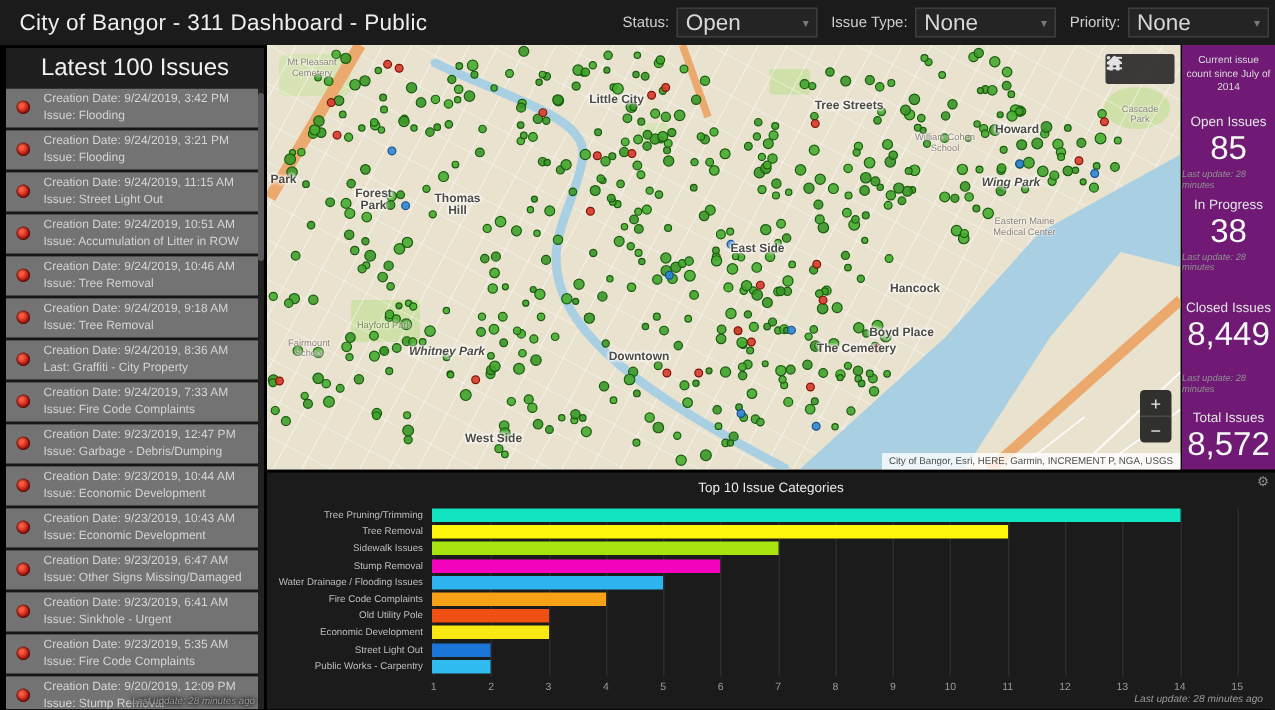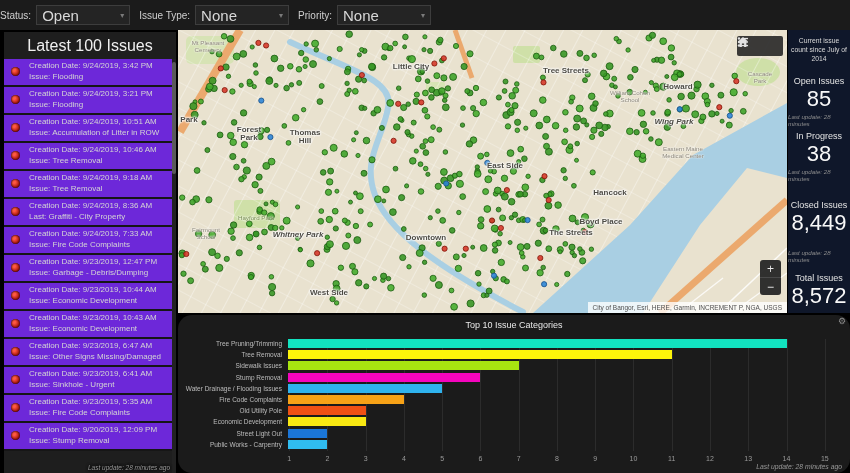--- a/index.html
+++ b/index.html
@@ -15,21 +15,21 @@
   .flabel{color:#cfcfcf;font-size:10px;}
   .fselect{width:82px;height:18px;background:#242424;border:1px solid #3d3d3d;display:flex;
     align-items:center;justify-content:space-between;padding:0 5px;cursor:pointer;}
   .fselect span:first-child{color:#d8d8d8;font-size:15px;}
   .fselect .chev{color:#7a7a7a;font-size:8px;}
 
   
   .list-panel{position:absolute;left:4px;top:32px;width:172px;height:441px;background:#1e1e1e;overflow:hidden;}
   .list-title{color:#f0f0f0;font-size:16px;text-align:center;padding-top:5px;height:21px;font-weight:400;}
   .list-items{position:absolute;left:0;top:27px;right:4px;bottom:0;overflow:hidden;}
-  .issue-item{position:relative;background:#6d28d9;border-bottom:2px solid #161616;
+  .issue-item{position:relative;background:#737373;border-bottom:2px solid #161616;
     padding:2px 0 2px 25px;height:22px;cursor:pointer;}
   .issue-item .dot{position:absolute;left:7px;top:8px;width:9px;height:9px;border-radius:50%;
     background:radial-gradient(circle at 35% 35%, #ff5942 15%, #b41b10 60%, #560b07 100%);
     box-shadow:0 0 2px #000 inset;}
   .issue-item .l1,.issue-item .l2{color:#d4d4d4;font-size:8px;line-height:10.5px;white-space:nowrap;overflow:hidden;}
   .list-scroll{position:absolute;right:0;top:27px;bottom:0;width:4px;background:#222;}
   .list-scroll .thumb{position:absolute;top:3px;left:0;width:4px;height:112px;background:#5a5a5a;border-radius:2px;cursor:grab;}
   .list-update{position:absolute;right:6px;bottom:2px;color:#9a9a9a;font-size:6.5px;font-style:italic;
     text-shadow:0 0 3px #000,0 0 3px #000;z-index:3;}
 
@@ -46,51 +46,52 @@
     border-radius:2px;display:flex;align-items:center;justify-content:space-evenly;z-index:4;}
   .map-btn{width:20px;height:18px;display:flex;align-items:center;justify-content:center;cursor:pointer;}
   .zoom-ctrl{position:absolute;right:6px;top:230px;width:21px;background:rgba(38,38,38,.95);
     border-radius:3px;overflow:hidden;z-index:4;}
   .zoom-btn{height:17px;color:#e8e8e8;font-size:12px;display:flex;align-items:center;justify-content:center;cursor:pointer;}
   .zoom-btn + .zoom-btn{border-top:1px solid #4a4a4a;}
   .attribution{position:absolute;right:0;bottom:0;height:11px;background:rgba(255,255,255,.78);
     color:#4f4f4f;font-size:6.5px;line-height:11px;padding:0 5px;z-index:3;}
 
   
-  .stats-panel{position:absolute;left:788px;top:30px;width:62px;height:283px;background:#0f172a;
+  .stats-panel{position:absolute;left:788px;top:30px;width:62px;height:283px;background:#701a75;
     display:flex;flex-direction:column;align-items:center;}
   .stats-heading{color:#d9d9d9;font-size:6.8px;line-height:9px;text-align:center;padding-top:6px;width:56px;}
   .stat{display:flex;flex-direction:column;align-items:center;}
   .stat:nth-of-type(1){margin-top:13px;}
   .stat:nth-of-type(2){margin-top:4px;}
   .stat:nth-of-type(3){margin-top:18px;}
   .stat:nth-of-type(4){margin-top:10px;}
   .stat .slabel{color:#e3e3e3;font-size:9px;line-height:10px;}
   .stat .value{color:#f8f8f8;font-size:22px;line-height:25px;font-weight:400;}
   .stat .upd{color:#8f8f8f;font-size:6.2px;font-style:italic;margin-top:2px;}
   .stat:nth-of-type(3) .upd{margin-top:14px;}
   .stat:nth-of-type(4) .upd{margin-top:16px;}
 
   
-  .chart-panel{position:absolute;left:178px;top:315px;width:672px;height:158px;background:#1b1b1b;border-radius:14px;}
+  .chart-panel{position:absolute;left:178px;top:315px;width:672px;height:158px;background:#1b1b1b;}
   .chart-title{color:#e8e8e8;font-size:9px;text-align:center;padding-top:5px;}
   .chart-gear{position:absolute;right:4px;top:1px;color:#8d8d8d;font-size:9px;cursor:pointer;}
   .chart-area{position:absolute;left:0;top:24px;right:0;bottom:0;}
   .cat-label{position:absolute;width:104px;text-align:right;color:#bdbdbd;font-size:6.5px;line-height:9px;}
   .gridline{position:absolute;width:1px;background:#2c2c2c;}
   .bar{position:absolute;height:9px;cursor:pointer;}
   .tick-label{position:absolute;color:#9a9a9a;font-size:7px;transform:translateX(-50%);}
   .chart-update{position:absolute;right:8px;bottom:3px;color:#9a9a9a;font-size:6.8px;font-style:italic;}
 </style>
 </head>
 <body>
 
 <div class="dash">
 
   <div class="header">
+    <div class="title">City of Bangor - 311 Dashboard - Public</div>
     <div class="filters">
 
         <div class="filter">
           <span class="flabel">Status:</span>
           <div class="fselect">
             <span>Open</span>
             <span class="chev">▾</span>
           </div>
         </div>
 
@@ -121,20 +122,25 @@
           <div class="l1">Creation Date: 9/24/2019, 3:42 PM</div>
           <div class="l2">Issue: Flooding</div>
         </div>
 
         <div class="issue-item">
           <span class="dot"></span>
           <div class="l1">Creation Date: 9/24/2019, 3:21 PM</div>
           <div class="l2">Issue: Flooding</div>
         </div>
 
+        <div class="issue-item">
+          <span class="dot"></span>
+          <div class="l1">Creation Date: 9/24/2019, 11:15 AM</div>
+          <div class="l2">Issue: Street Light Out</div>
+        </div>
 
         <div class="issue-item">
           <span class="dot"></span>
           <div class="l1">Creation Date: 9/24/2019, 10:51 AM</div>
           <div class="l2">Issue: Accumulation of Litter in ROW</div>
         </div>
 
         <div class="issue-item">
           <span class="dot"></span>
           <div class="l1">Creation Date: 9/24/2019, 10:46 AM</div>
@@ -819,21 +825,21 @@
 School</div>
         <div class="map-label hood" style="left: 500px; top: 57px;">Howard</div>
         <div class="map-label hood" style="left: 496px; top: 92px; font-style: italic;">Wing Park</div>
         <div class="map-label minor" style="left: 582px; top: 47px;">Cascade
 Park</div>
         <div class="map-label minor" style="left: 505px; top: 122px;">Eastern Maine
 Medical Center</div>
         <div class="map-label hood" style="left: 327px; top: 136px;">East Side</div>
         <div class="map-label hood" style="left: 432px; top: 163px;">Hancock</div>
         <div class="map-label hood" style="left: 423px; top: 192px;">Boyd Place</div>
-        <div class="map-label hood" style="left: 393px; top: 203px;">The Streets</div>
+        <div class="map-label hood" style="left: 393px; top: 203px;">The Cemetery</div>
         <div class="map-label hood" style="left: 248px; top: 208px;">Downtown</div>
         <div class="map-label hood" style="left: 120px; top: 205px; font-style: italic;">Whitney Park</div>
         <div class="map-label park" style="left: 78px; top: 188px;">Hayford Park</div>
         <div class="map-label minor" style="left: 28px; top: 203px;">Fairmount
 School</div>
         <div class="map-label hood" style="left: 151px; top: 263px;">West Side</div>
       </div>
     <div class="map-buttons">
       <div class="map-btn">
         <svg width="12" height="12" viewBox="0 0 12 12">

